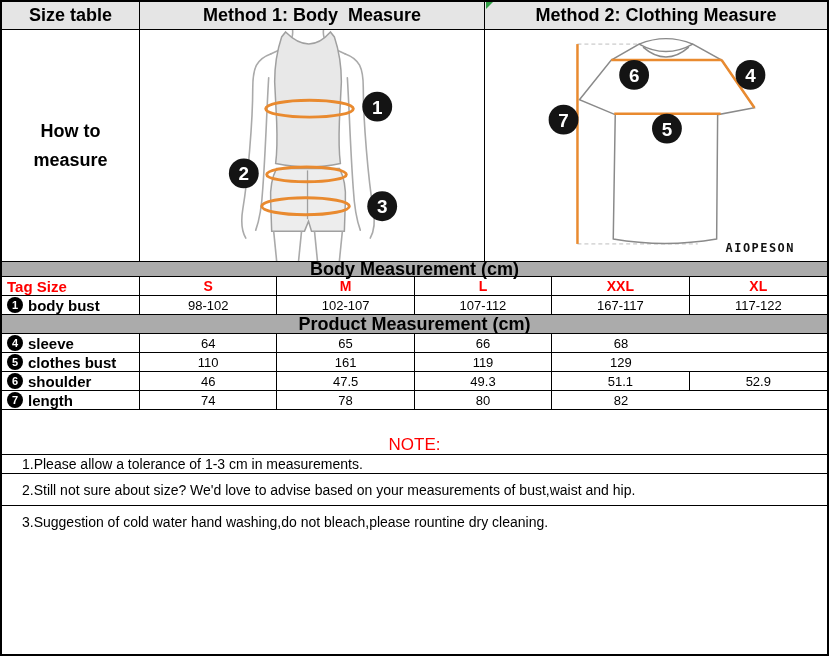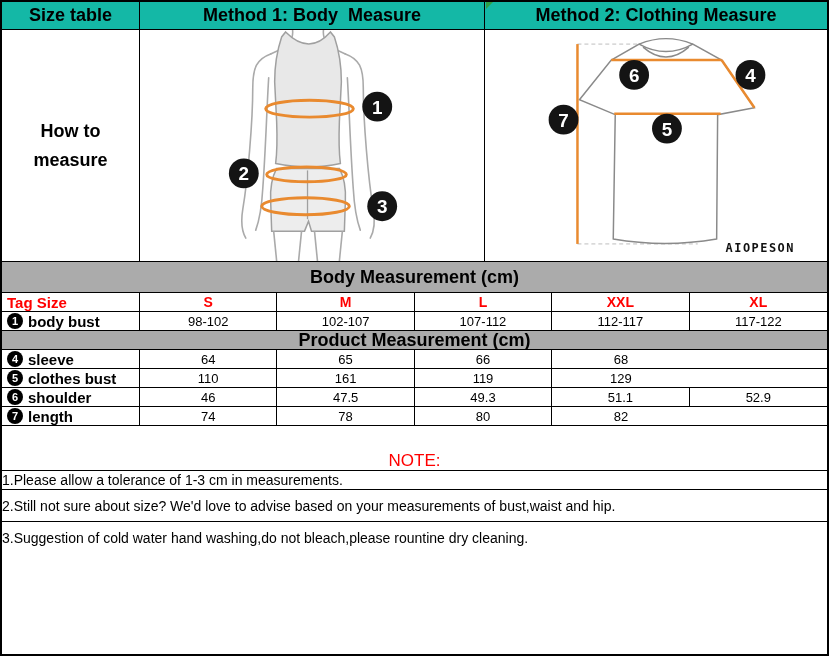--- a/index.html
+++ b/index.html
@@ -13,34 +13,34 @@
   }
   .row { display:flex; border-bottom:1px solid #000; }
   .row.last { border-bottom:none; }
   .cols3 { display:grid; grid-template-columns:138px 345px 1fr; }
   .cols6 { display:grid; grid-template-columns:138px repeat(5, 1fr); }
   .cell { border-right:1px solid #000; display:flex; align-items:center; justify-content:center; overflow:hidden; }
   .cols3 > .cell:last-child, .cols6 > .cell:last-child { border-right:none; }
 
   .r-header { height:28px; }
   .r-illus  { height:232px; }
-  .r-band1  { height:31px; }
+  .r-band1  { height:15px; }
   .r-std    { height:19px; }
   .r-n32    { height:32px; }
 
-  .hcell { background:#14b8a6; font-weight:bold; font-size:18px; position:relative; }
+  .hcell { background:#e5e5e5; font-weight:bold; font-size:18px; position:relative; }
   .pre { white-space:pre; }
 
   .illus-label { font-weight:bold; font-size:18px; line-height:29px; text-align:center; flex-direction:column; }
   .illus-cell { background:#fff; padding:0; }
 
   .band { background:#ababab; font-weight:bold; font-size:18px; align-items:center; justify-content:center; }
   .noteband { align-items:center; justify-content:center; font-size:17px;margin-top:26px; }
   .red { color:#ff0000; }
-  .noterow { align-items:center; font-size:14px; padding-left:0; }
+  .noterow { align-items:center; font-size:14px; padding-left:20px; }
 
   .labelcell { justify-content:flex-start; padding-left:5px; font-weight:bold; font-size:15px; }
   .valcell { font-size:13px; }
   .sizecell { font-weight:bold; font-size:14px; }
 
   .numdot {
     display:inline-flex; width:16px; height:16px; border-radius:50%;
     background:#000; color:#fff; font-size:11px; font-weight:bold;
     align-items:center; justify-content:center; margin-right:5px; flex:0 0 auto;
   }
@@ -185,21 +185,21 @@
     <div class="cell valcell">
         <span>98-102</span>
       </div>
     <div class="cell valcell">
         <span>102-107</span>
       </div>
     <div class="cell valcell">
         <span>107-112</span>
       </div>
     <div class="cell valcell">
-        <span>112-117</span>
+        <span>167-117</span>
       </div>
     <div class="cell valcell">
         <span>117-122</span>
       </div>
   </div>
 
   <div class="row r-std band">
     <span>Product Measurement (cm)</span>
   </div>
 

